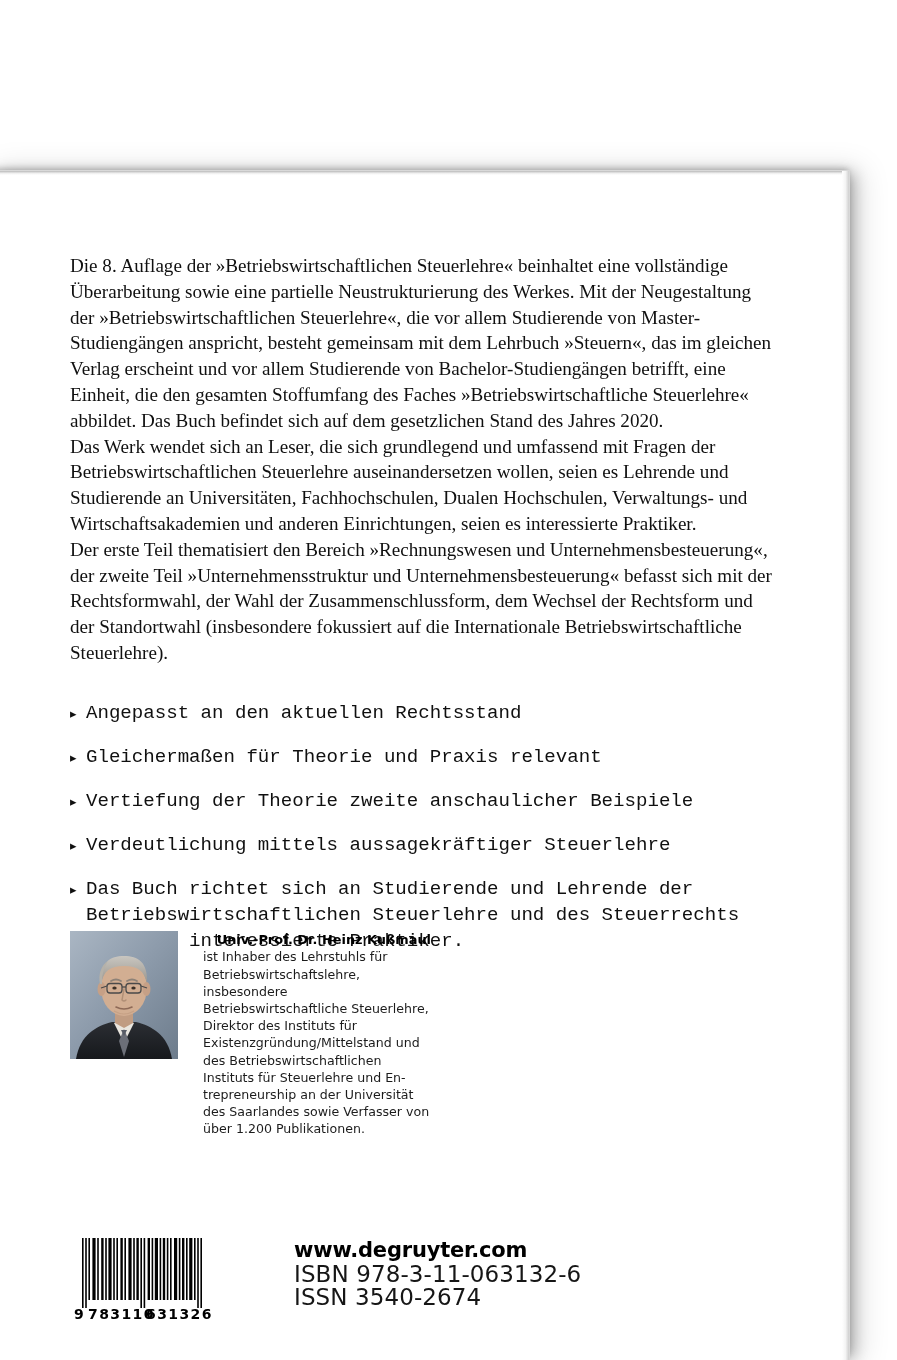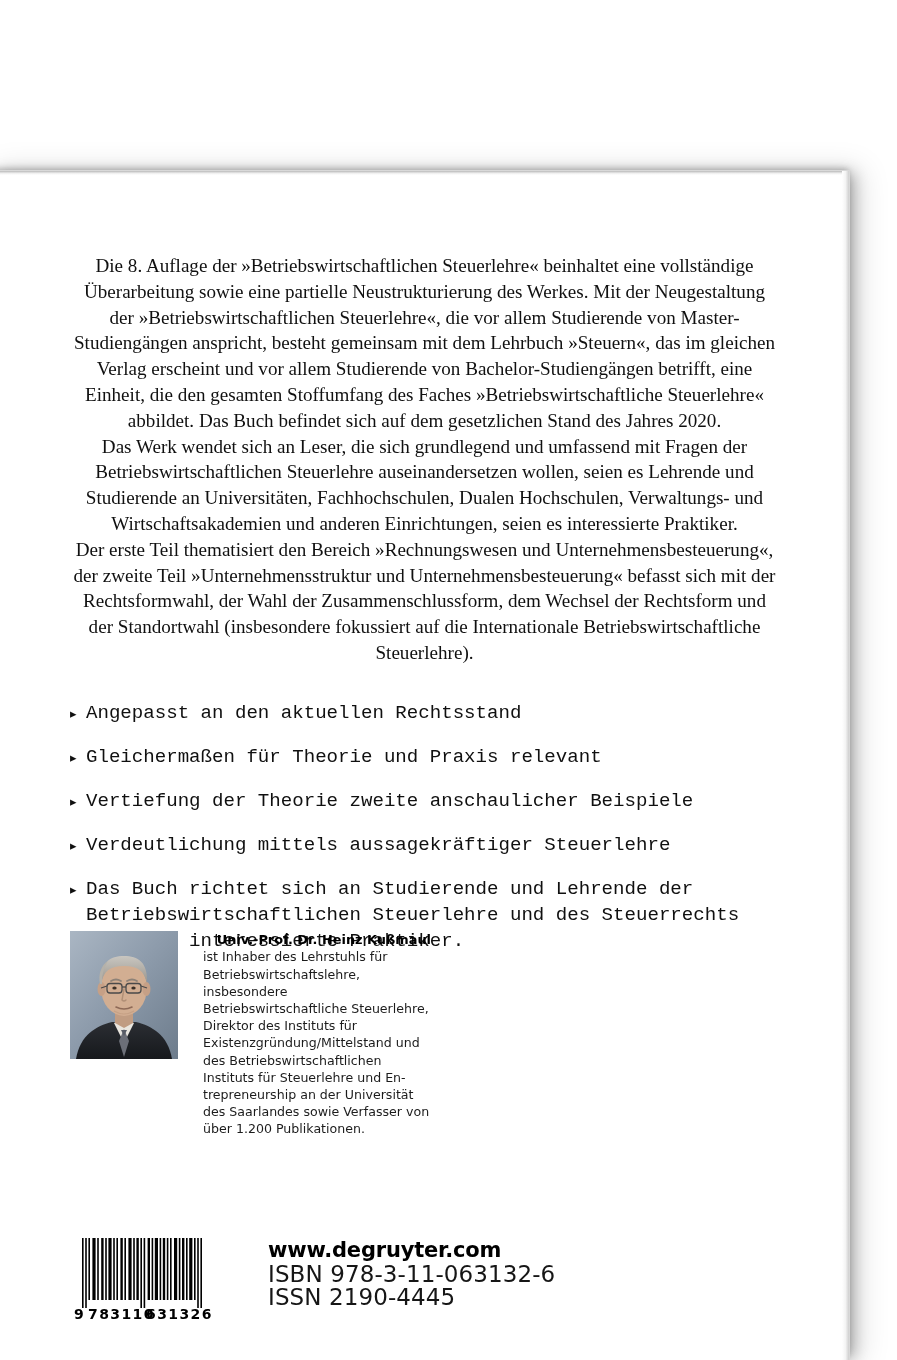--- a/index.html
+++ b/index.html
@@ -60,21 +60,21 @@
     left: 82px;
     top: 82px;
     width: 709px;
   }
   .para {
     font-family: "Liberation Serif", serif;
     font-size: 19.1px;
     line-height: 25.8px;
     color: #101010;
     margin: 0;
-    text-align: center;
+    text-align: left;
     hyphens: none;
   }
 
   
   #features {
     position: absolute;
     left: 82px;
     top: 530px;
     width: 709px;
   }
@@ -145,21 +145,21 @@
     align-items: flex-end;
   }
   #barcode {
     flex: 0 0 auto;
     width: 144px;
   }
   #barcode svg { display: block; width: 144px; height: 88px; }
 
   #imprint {
     flex: 1 1 auto;
-    margin-left: 54px;
+    margin-left: 80px;
     padding-bottom: 14px;
     font-family: "DejaVu Sans", sans-serif;
     color: #141414;
   }
   #imprint-url {
     display: block;
     font-weight: bold;
     font-size: 21px;
     line-height: 25px;
     letter-spacing: -0.2px;
@@ -319,16 +319,16 @@
           <rect x="130.4" y="4" width="1.6" height="70"></rect>
         </g>
         <text x="4" y="85" font-family="DejaVu Sans, sans-serif" font-size="14" font-weight="bold" fill="#000000">9</text>
         <text x="18" y="85" font-family="DejaVu Sans, sans-serif" font-size="14" font-weight="bold" fill="#000000" letter-spacing="1.4">783110</text>
         <text x="76" y="85" font-family="DejaVu Sans, sans-serif" font-size="14" font-weight="bold" fill="#000000" letter-spacing="1.4">631326</text>
       </svg>
     </div>
     <div id="imprint">
       <span id="imprint-url">www.degruyter.com</span>
       <span class="imprint-line">ISBN 978-3-11-063132-6</span>
-      <span class="imprint-line">ISSN 2190-4445</span>
+      <span class="imprint-line">ISSN 3540-2674</span>
     </div>
   </div>
 </div>
 
 </body></html>

